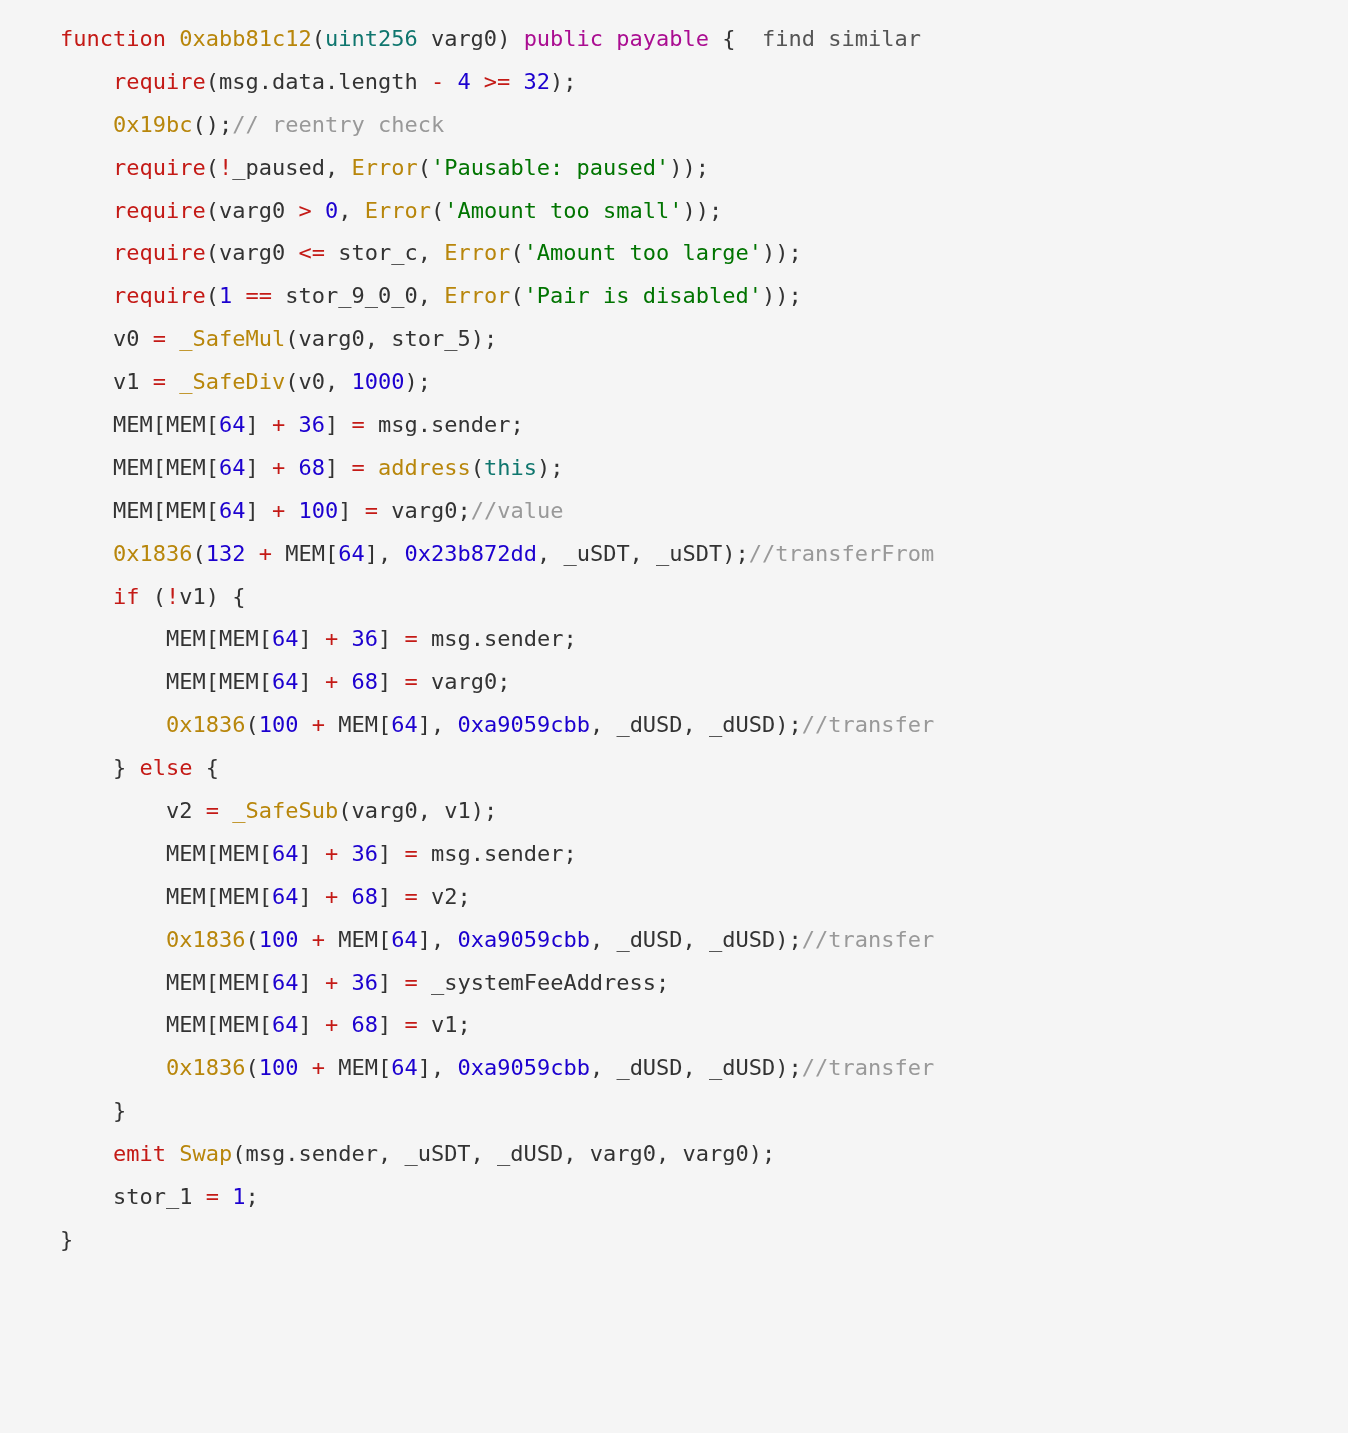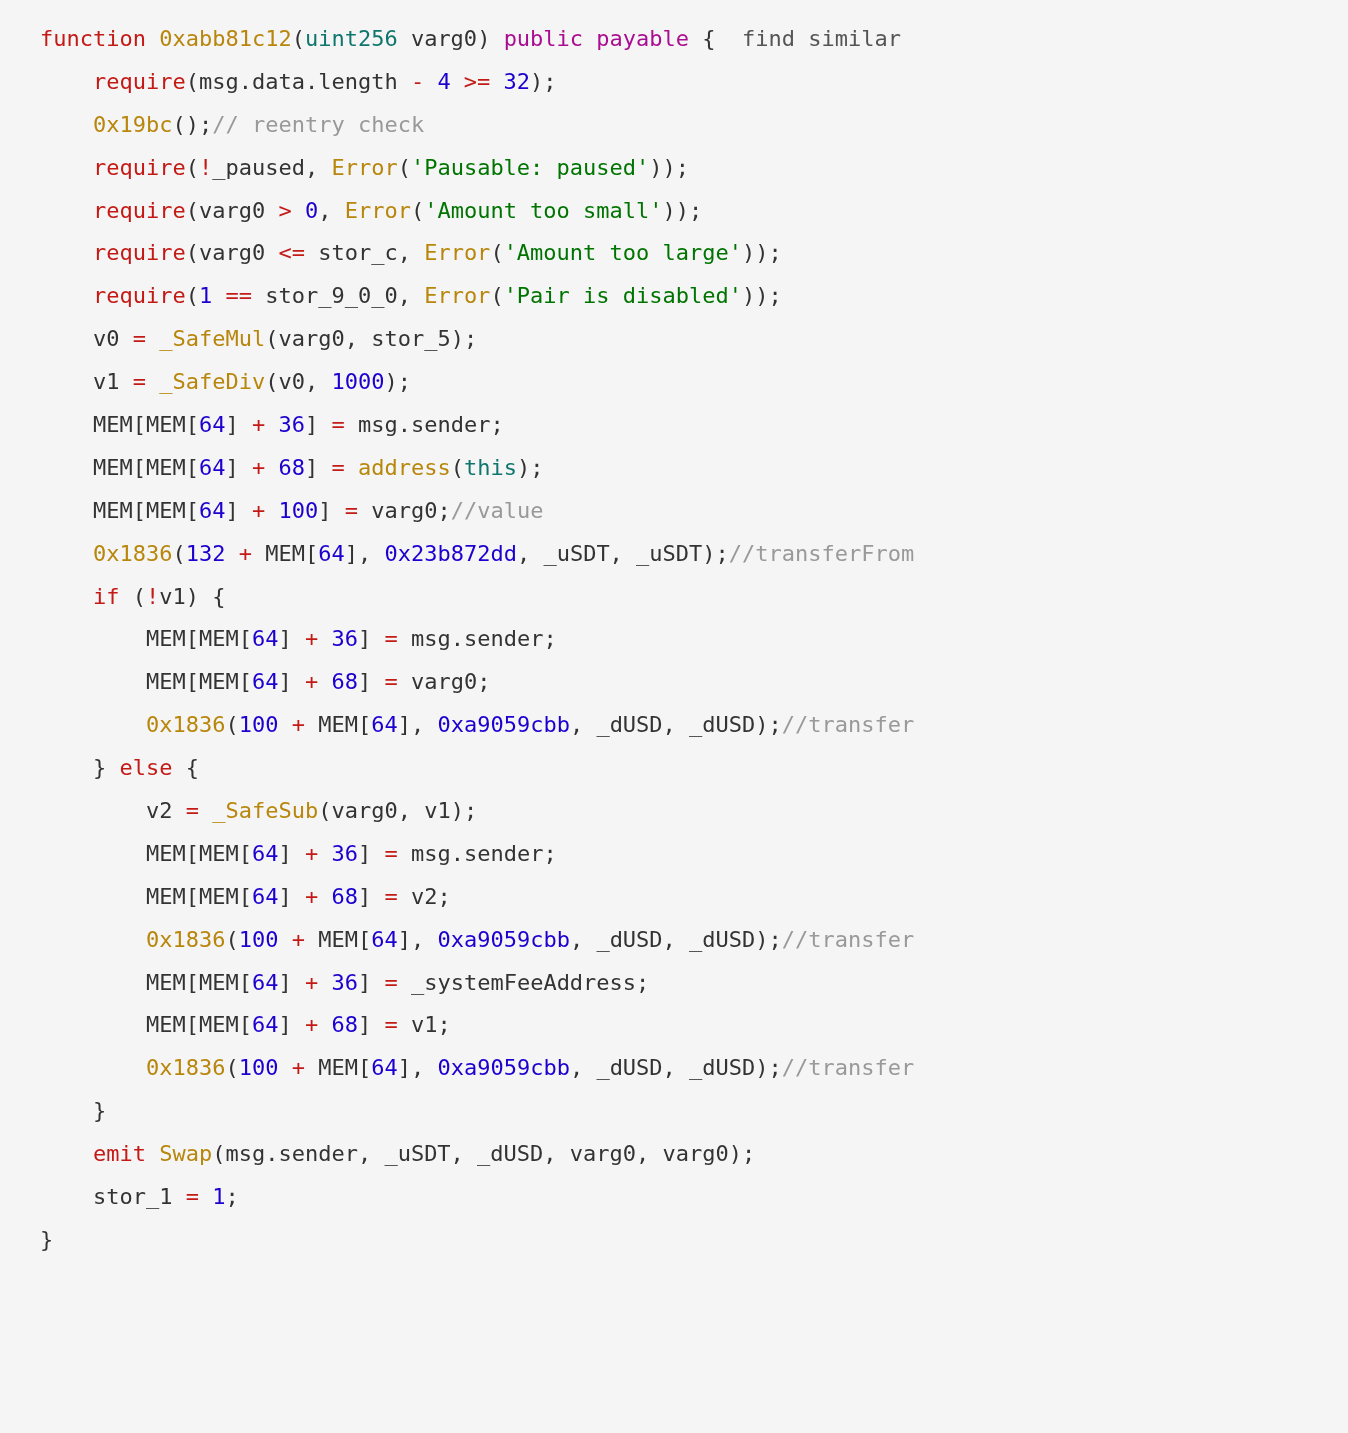--- a/index.html
+++ b/index.html
@@ -7,20 +7,21 @@
     padding: 0;
     background: #f5f5f5;
     font-family: 'Menlo', 'Consolas', 'DejaVu Sans Mono', monospace;
     font-size: 22px;
     line-height: 1.95;
     color: #333;
   }
   .code-container {
     padding: 18px 13px 18px 40px;
     white-space: pre;
+    margin-left: 20px;
   }
   .kw-red { color: #c41a16; }       
   .kw-purple { color: #aa0d91; }    
   .fn-yellow { color: #b8860b; }    
   .type-teal { color: #0f766e; }    
   .op-red { color: #c41a16; }       
   .num { color: #1c00cf; }          
   .str { color: #007400; }          
   .comment { color: #999; }         
   .this-col { color: #0f766e; }     

